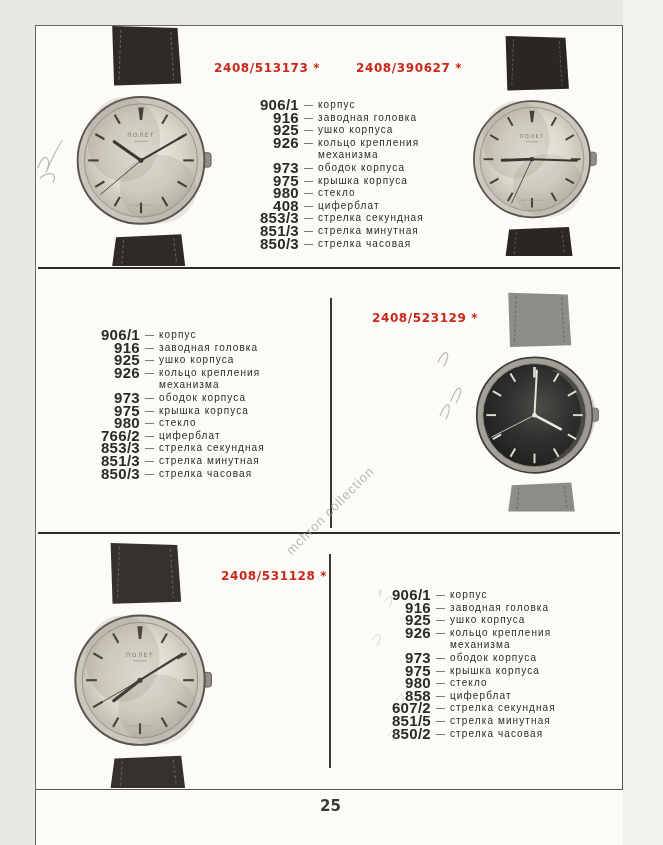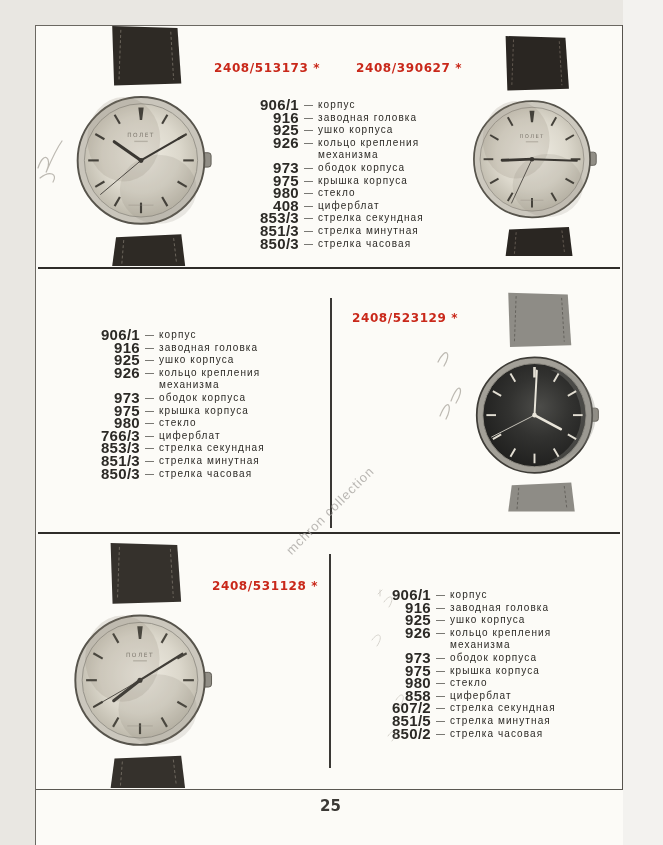--- a/index.html
+++ b/index.html
@@ -13,22 +13,22 @@
   .hr1{left:38px;top:267px;width:582px;}
   .hr2{left:38px;top:532px;width:582px;}
   .footer-line{position:absolute;left:36px;top:789px;width:586px;height:1px;background:#5a5752;}
   .vline{position:absolute;width:2px;background:#3a3835;}
   .v2{left:330px;top:298px;height:230px;}
   .v3{left:329px;top:554px;height:214px;}
   .model{position:absolute;color:#c9281a;font-family:"DejaVu Sans",sans-serif;
          font-weight:700;font-size:12px;letter-spacing:0.6px;white-space:nowrap;}
   .m1{left:214px;top:61px;}
   .m2{left:356px;top:61px;}
-  .m3{left:352px;top:311px;}
-  .m4{left:212px;top:569px;margin-top:10px;}
+  .m3{left:372px;top:311px;}
+  .m4{left:221px;top:569px;}
   .parts{position:absolute;}
   .list1{left:254px;top:99px;width:188px;}
   .list2{left:95px;top:329px;width:192px;}
   .list3{left:386px;top:589px;width:192px;}
   .prow{display:flex;align-items:flex-start;line-height:12.6px;}
   .pnum{flex:none;width:45px;text-align:right;font-weight:700;font-size:15px;
         color:#2c2a26;letter-spacing:0.3px;}
   .pdash{flex:none;margin:0 5px;font-size:9px;color:#2c2a26;}
   .pname{font-size:10px;color:#2c2a26;letter-spacing:1.1px;white-space:pre-line;}
   .watch{position:absolute;}
@@ -289,21 +289,21 @@
         <span class="pnum">975</span>
         <span class="pdash">—</span>
         <span class="pname">крышка корпуса</span>
       </div>
       <div class="prow">
         <span class="pnum">980</span>
         <span class="pdash">—</span>
         <span class="pname">стекло</span>
       </div>
       <div class="prow">
-        <span class="pnum">766/3</span>
+        <span class="pnum">766/2</span>
         <span class="pdash">—</span>
         <span class="pname">циферблат</span>
       </div>
       <div class="prow">
         <span class="pnum">853/3</span>
         <span class="pdash">—</span>
         <span class="pname">стрелка секундная</span>
       </div>
       <div class="prow">
         <span class="pnum">851/3</span>

